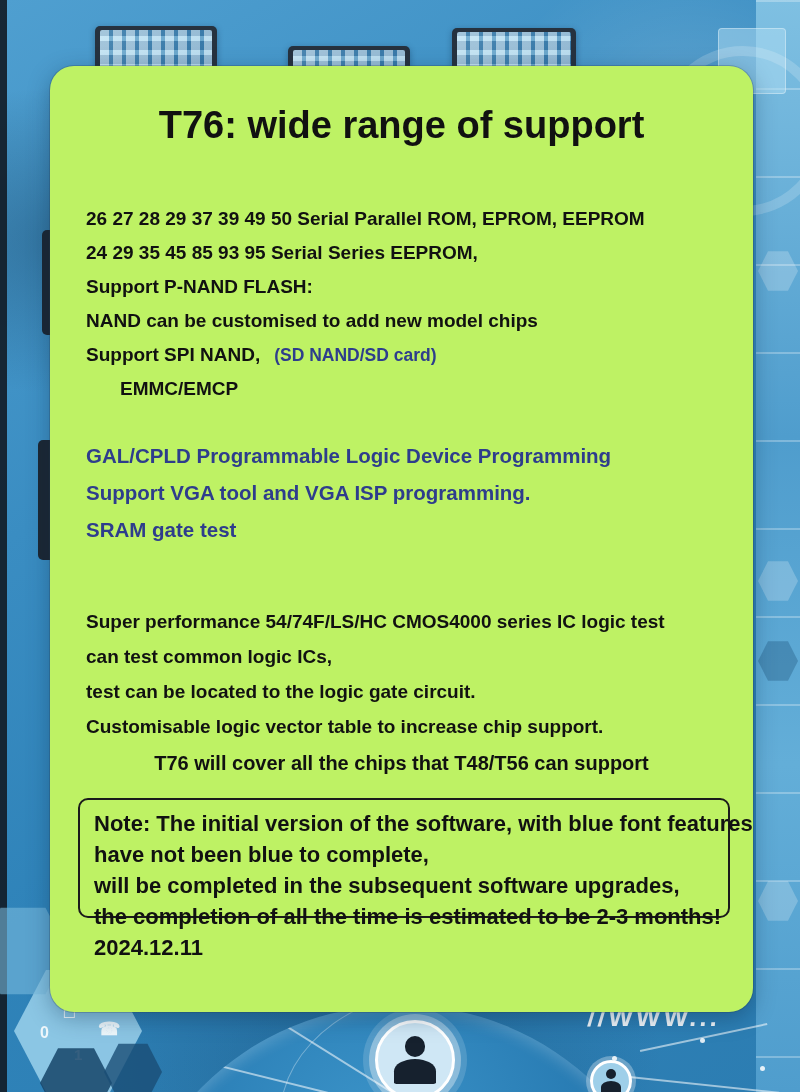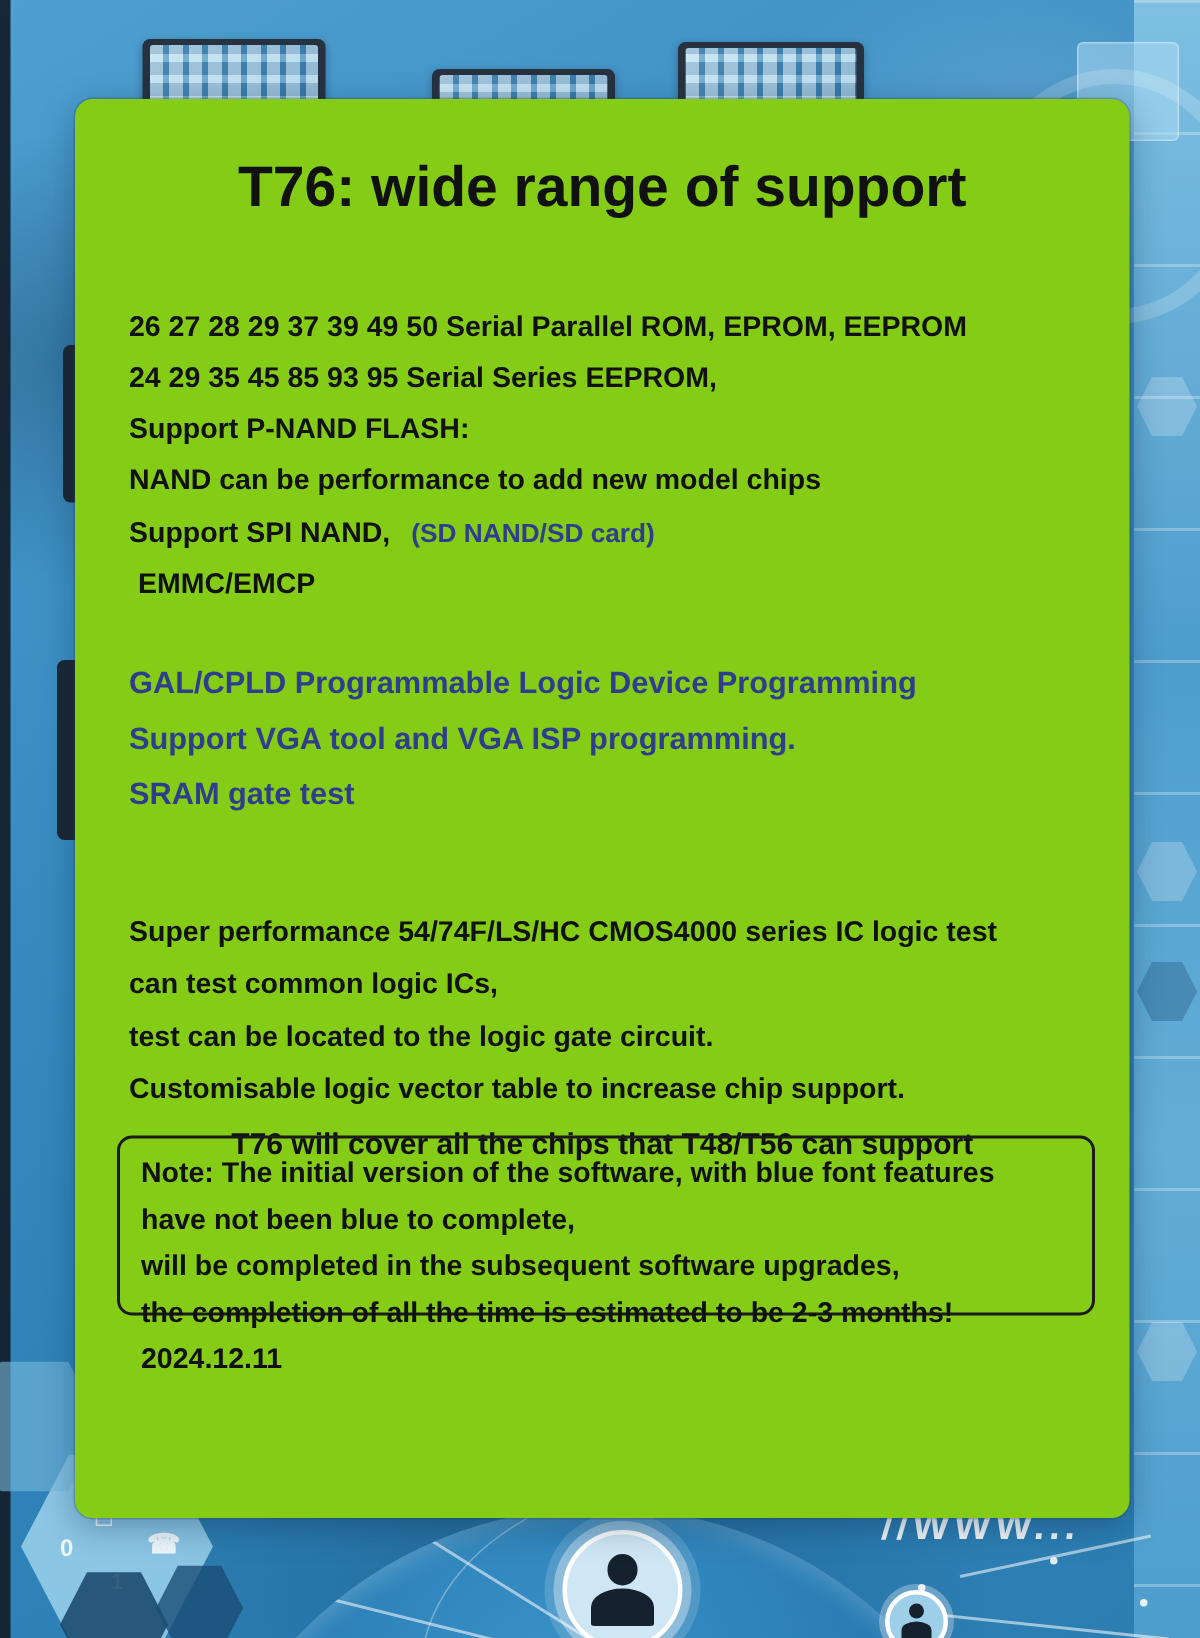--- a/index.html
+++ b/index.html
@@ -41,33 +41,33 @@
   .badge{border-radius:50%;background:#cfe7f5;border:3px solid #fff;
     box-shadow:0 0 0 6px rgba(255,255,255,0.35),0 0 0 12px rgba(255,255,255,0.15);
     display:flex;flex-direction:column;align-items:center;justify-content:center;}
   .badge-dark{background:#9ecfe9;}
   .p-head{width:28%;height:28%;border-radius:50%;background:#16212e;}
   .p-body{width:58%;height:34%;border-radius:50% 50% 6% 6%;background:#16212e;margin-top:2px;}
   .hex-icon{color:rgba(255,255,255,0.85);font-weight:700;}
   .www{font-size:26px;font-weight:700;color:rgba(255,255,255,0.95);letter-spacing:3px;transform:skewX(-6deg);}
   
   .card{
-    left:50px;top:66px;width:703px;height:946px;background:#84cc16;border-radius:12px;
+    left:50px;top:66px;width:703px;height:946px;background:#bef264;border-radius:24px;
     box-shadow:0 0 0 1px rgba(40,60,80,0.25),0 6px 22px rgba(10,40,70,0.35);
   }
   .title{left:0;top:38px;width:100%;text-align:center;font-size:38px;font-weight:700;color:#111;}
   .block{left:36px;font-weight:700;color:#111;white-space:nowrap;}
   .intro{top:136px;font-size:19px;line-height:34px;}
   .blue-block{top:371px;font-size:20.5px;line-height:37px;color:#2e3d8c;}
   .logic-block{top:538px;font-size:19px;line-height:35px;}
   .blue-inline{color:#2e3d8c;font-size:17.5px;margin-left:14px;}
-  .emmc{padding-left:6px;}
+  .emmc{padding-left:6px;margin-left:28px;}
   .coverage{left:0;top:686px;width:100%;text-align:center;font-size:20px;font-weight:700;color:#111;}
-  .note-box{left:28px;top:691px;width:652px;height:120px;border:2px solid #1b1b1b;border-radius:10px;
-    padding:8px 14px;box-sizing:border-box;font-size:19px;font-weight:700;color:#111;
+  .note-box{left:28px;top:732px;width:652px;height:120px;border:2px solid #1b1b1b;border-radius:10px;
+    padding:8px 14px;box-sizing:border-box;font-size:22px;font-weight:700;color:#111;
     line-height:31px;white-space:nowrap;}
 </style>
 </head>
 <body>
 
 <div class="abs left-dark-strip"></div>
 <div class="abs right-strip"></div>
 <div class="abs hex strip-hex" style="top:250px;"></div>
 <div class="abs hex strip-hex" style="top:560px;"></div>
 <div class="abs hex strip-hex" style="top:640px;background:rgba(20,70,110,0.30);"></div>
@@ -122,21 +122,21 @@
 <div class="abs hex" style="left:-22px;top:905px;width:90px;height:92px;background:rgba(120,185,220,0.6);"></div>
 
 <div class="abs card">
 
   <div class="abs title">T76: wide range of support</div>
 
   <div class="abs block intro">
     <div>26 27 28 29 37 39 49 50 Serial Parallel ROM, EPROM, EEPROM</div>
     <div>24 29 35 45 85 93 95 Serial Series EEPROM,</div>
     <div>Support P-NAND FLASH:</div>
-    <div>NAND can be performance to add new model chips</div>
+    <div>NAND can be customised to add new model chips</div>
     <div><span>Support SPI NAND,</span><span class="blue-inline">(SD NAND/SD card)</span></div>
     <div class="emmc">EMMC/EMCP</div>
   </div>
 
   <div class="abs block blue-block">
     <div>GAL/CPLD Programmable Logic Device Programming</div>
     <div>Support VGA tool and VGA ISP programming.</div>
     <div>SRAM gate test</div>
   </div>
 

